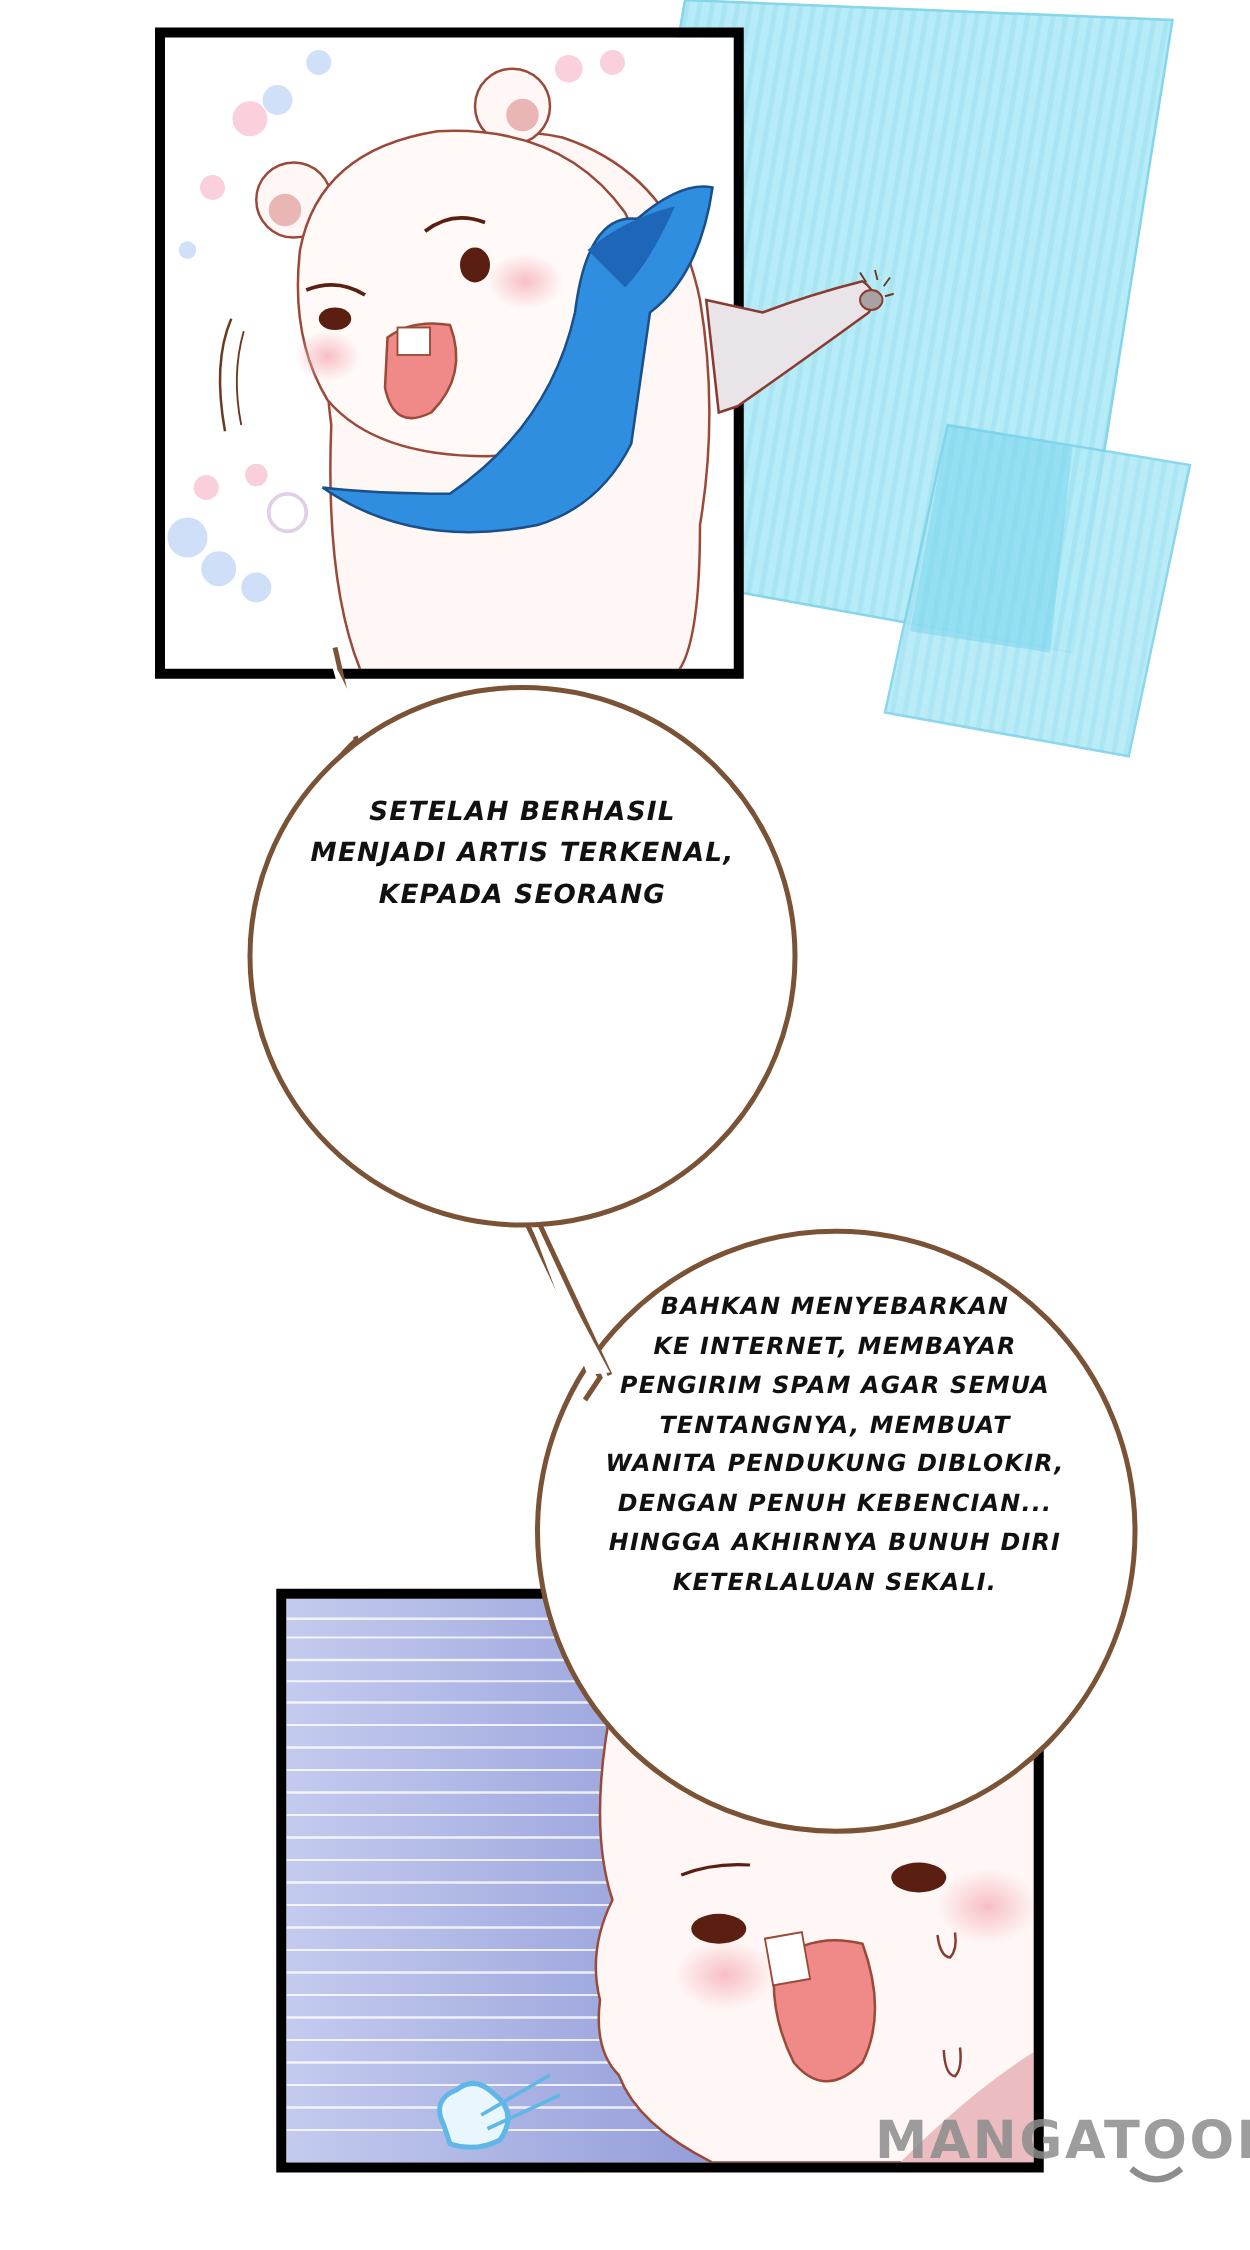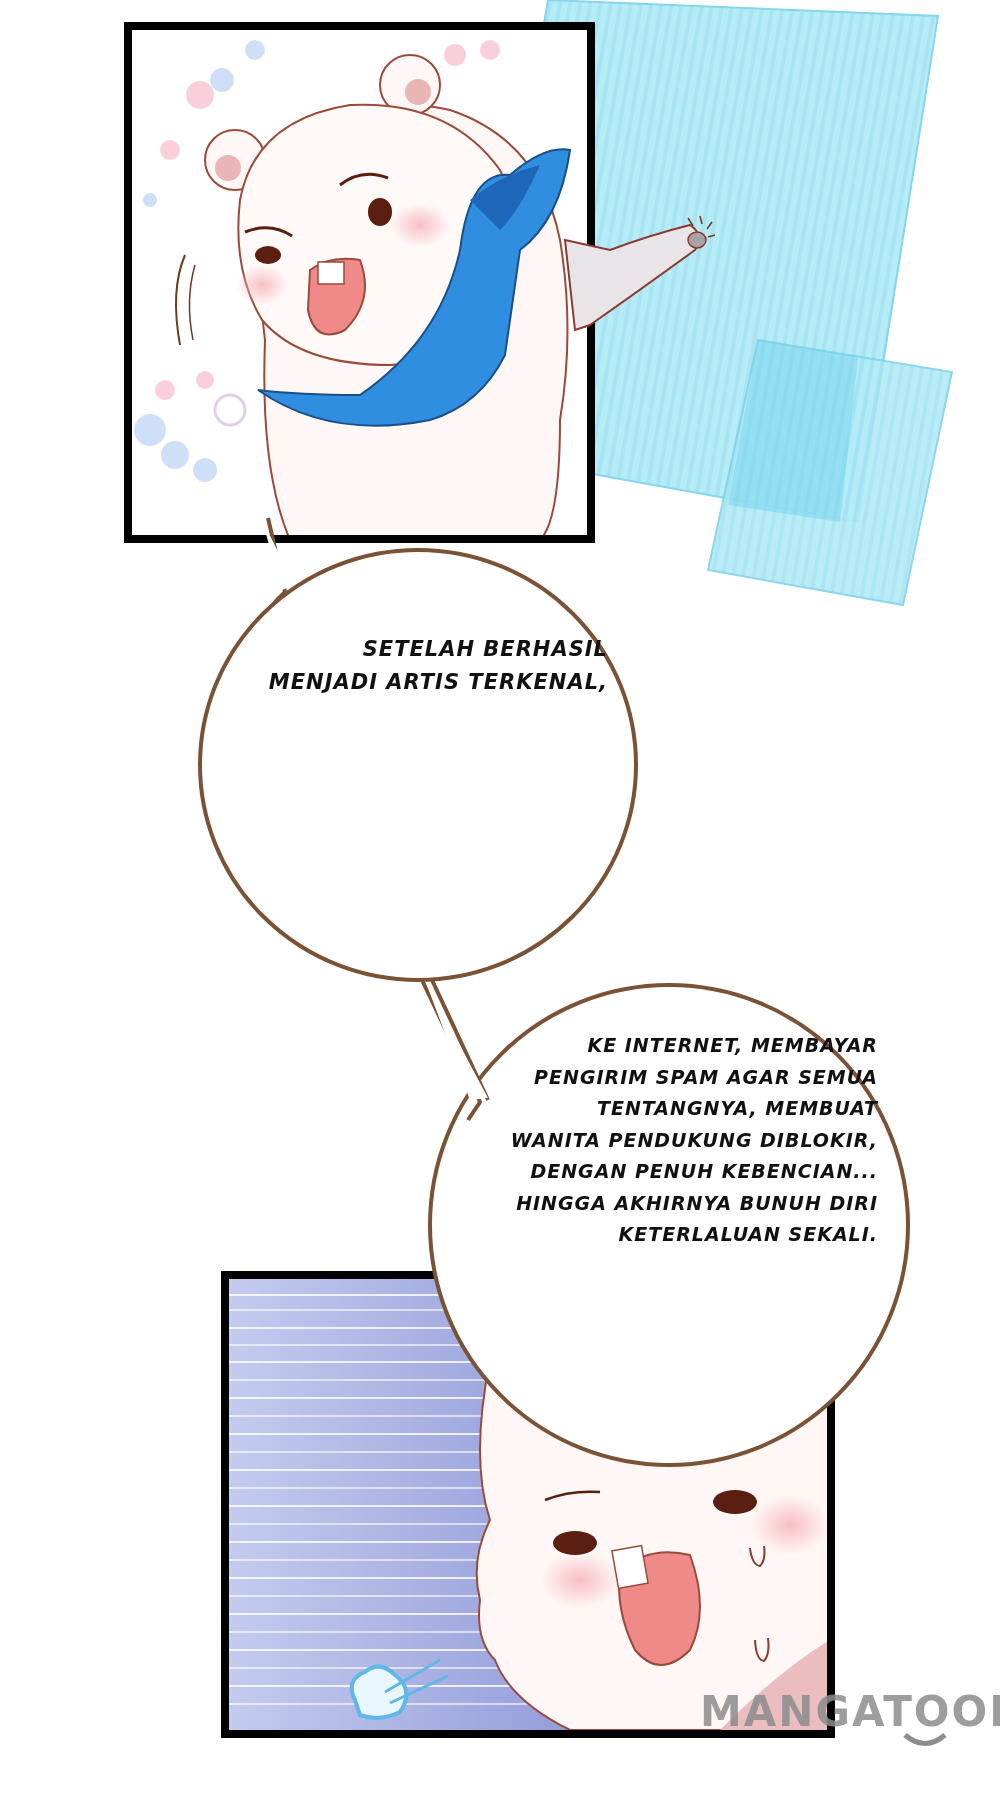--- a/index.html
+++ b/index.html
@@ -1,19 +1,19 @@
 <!DOCTYPE html>
 <html><head>
 <meta charset="utf-8">
 <style>
   html, body { margin:0; padding:0; }
   body { width:1000px; height:1800px; background:#ffffff; position:relative; overflow:hidden; font-family:"DejaVu Sans", sans-serif; }
   .layer { position:absolute; left:0; top:0; width:1000px; height:1800px; }
   .bubble-text {
-    position:absolute; text-align:right; color:#111;
+    position:absolute; text-align:center; color:#111;
     font-family:"DejaVu Sans", sans-serif; font-weight:bold; font-style:italic;
     letter-spacing:1px; text-transform:uppercase;
   }
   .bubble-text div { white-space:nowrap; }
   .watermark {
     position:absolute; left:700px; top:1687px; font-family:"DejaVu Sans", sans-serif;
     font-weight:bold; font-size:42px; letter-spacing:2px; color:#8d8d8d; opacity:0.85;
   }
 </style>
 </head>
@@ -163,23 +163,25 @@
     <path d="M432 980 L488 1100" fill="none" stroke="#7a5236" stroke-width="4"></path>
     <path d="M425 980 L470 1100 L488 1098 Z" fill="#ffffff"></path>
   </g>
 
   <path d="M905 1735 Q925 1752 945 1735" stroke="#8d8d8d" stroke-width="5" fill="none"></path>
 </svg>
 
 <div class="bubble-text" style="left:228px; top:633px; width:380px; font-size:21px; line-height:33px;">
   <div>SETELAH BERHASIL</div>
   <div>MENJADI ARTIS TERKENAL,</div>
+  <div>KEPADA SEORANG</div>
 </div>
 
 <div class="bubble-text" style="left:458px; top:1030px; width:420px; font-size:19px; line-height:31.5px;">
+  <div>BAHKAN MENYEBARKAN</div>
   <div>KE INTERNET, MEMBAYAR</div>
   <div>PENGIRIM SPAM AGAR SEMUA</div>
   <div>TENTANGNYA, MEMBUAT</div>
   <div>WANITA PENDUKUNG DIBLOKIR,</div>
   <div>DENGAN PENUH KEBENCIAN...</div>
   <div>HINGGA AKHIRNYA BUNUH DIRI</div>
   <div>KETERLALUAN SEKALI.</div>
 </div>
 
 <div class="watermark">MANGATOON</div>

